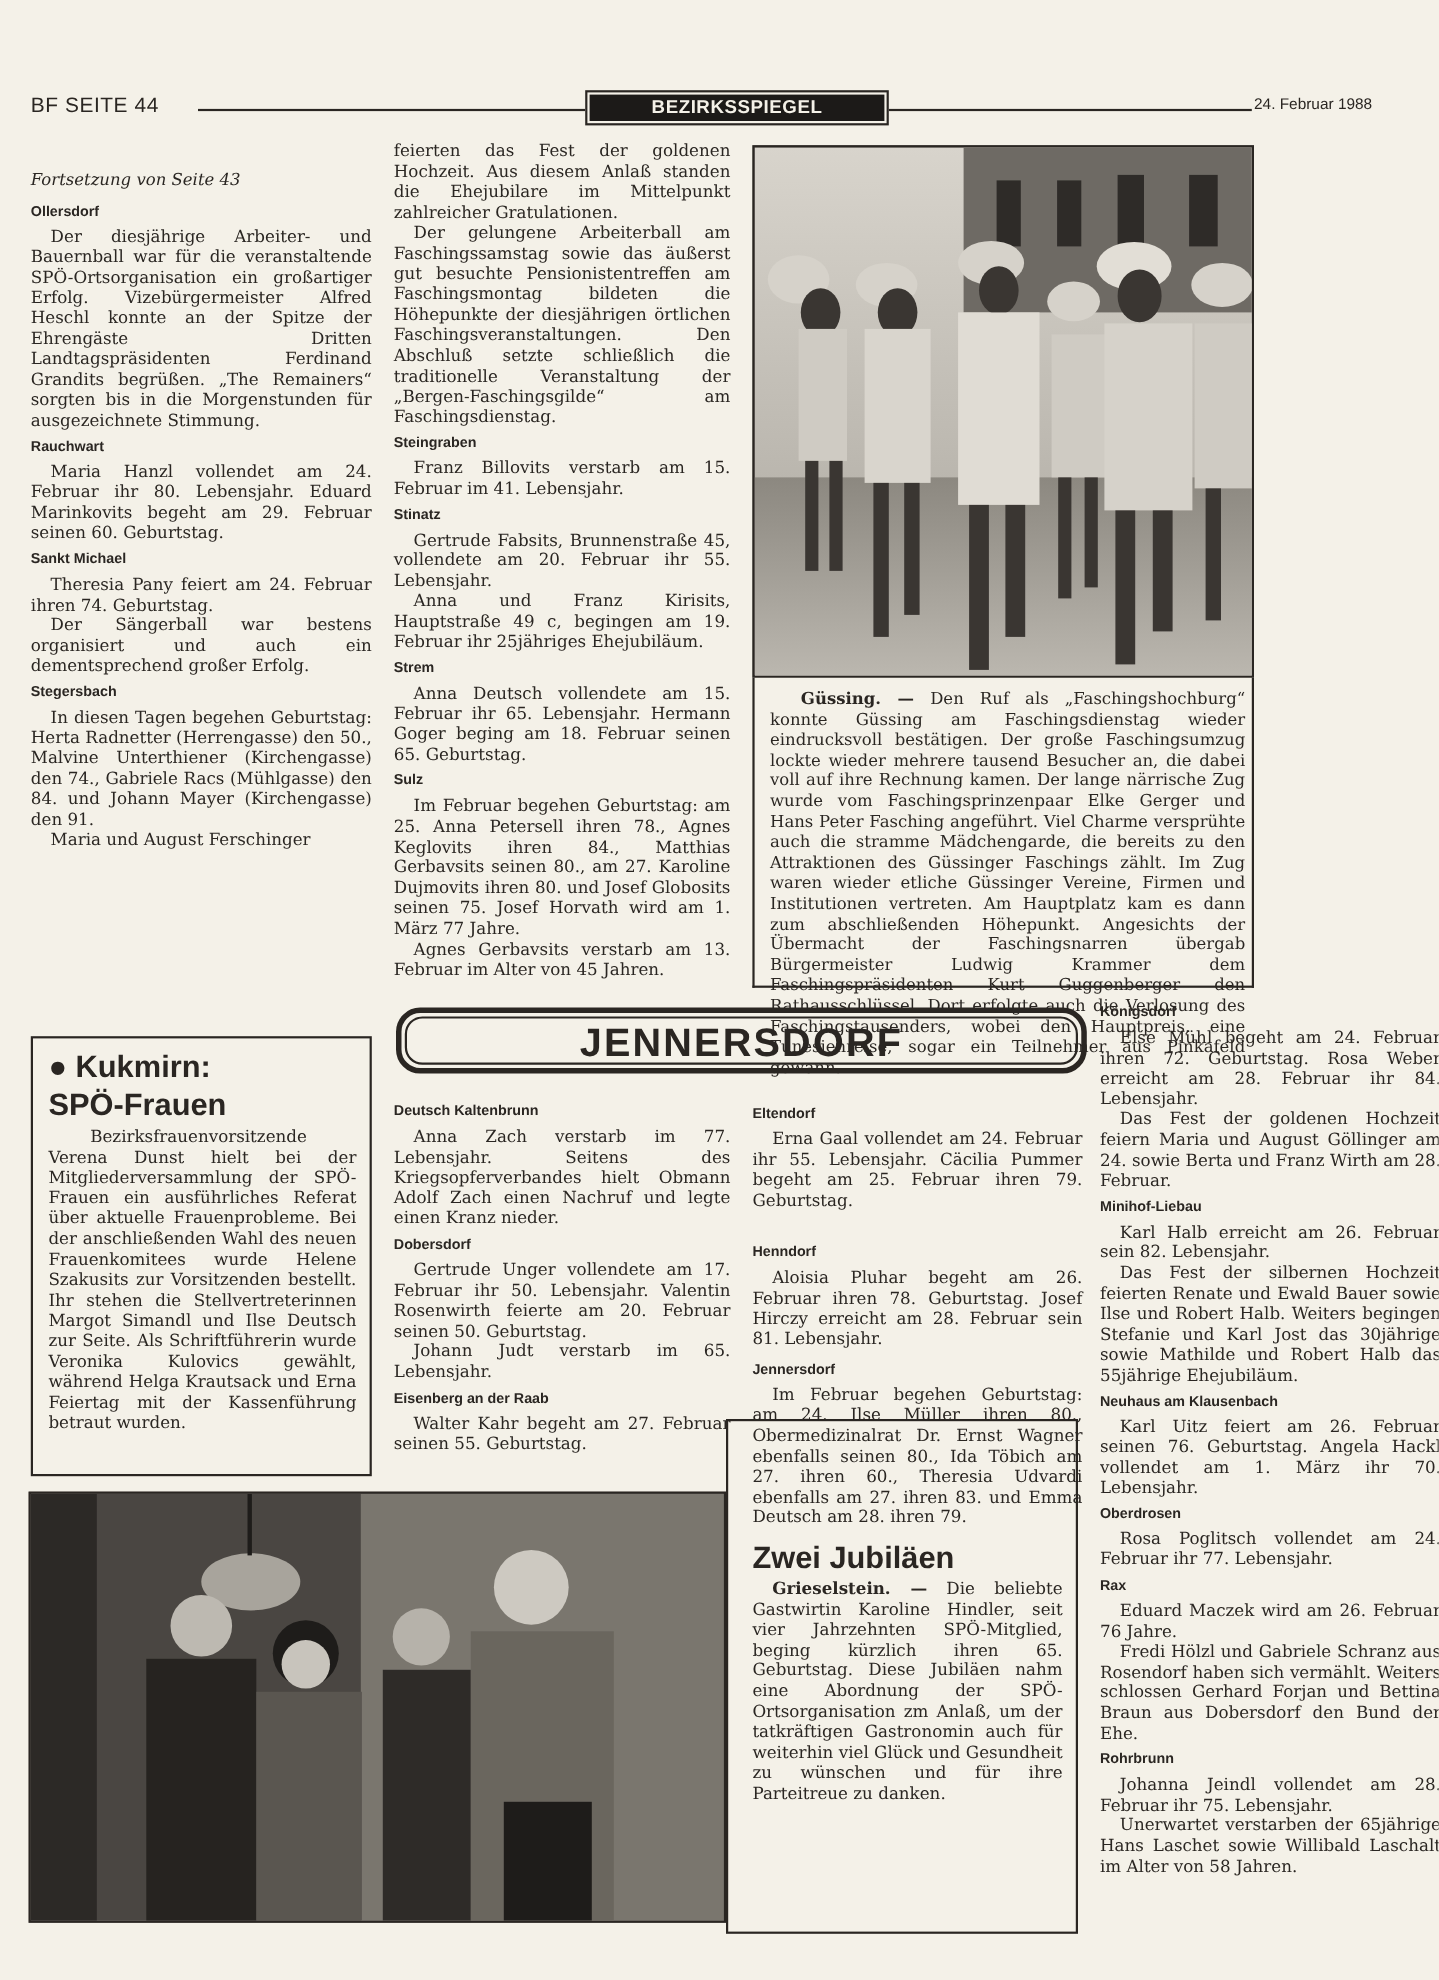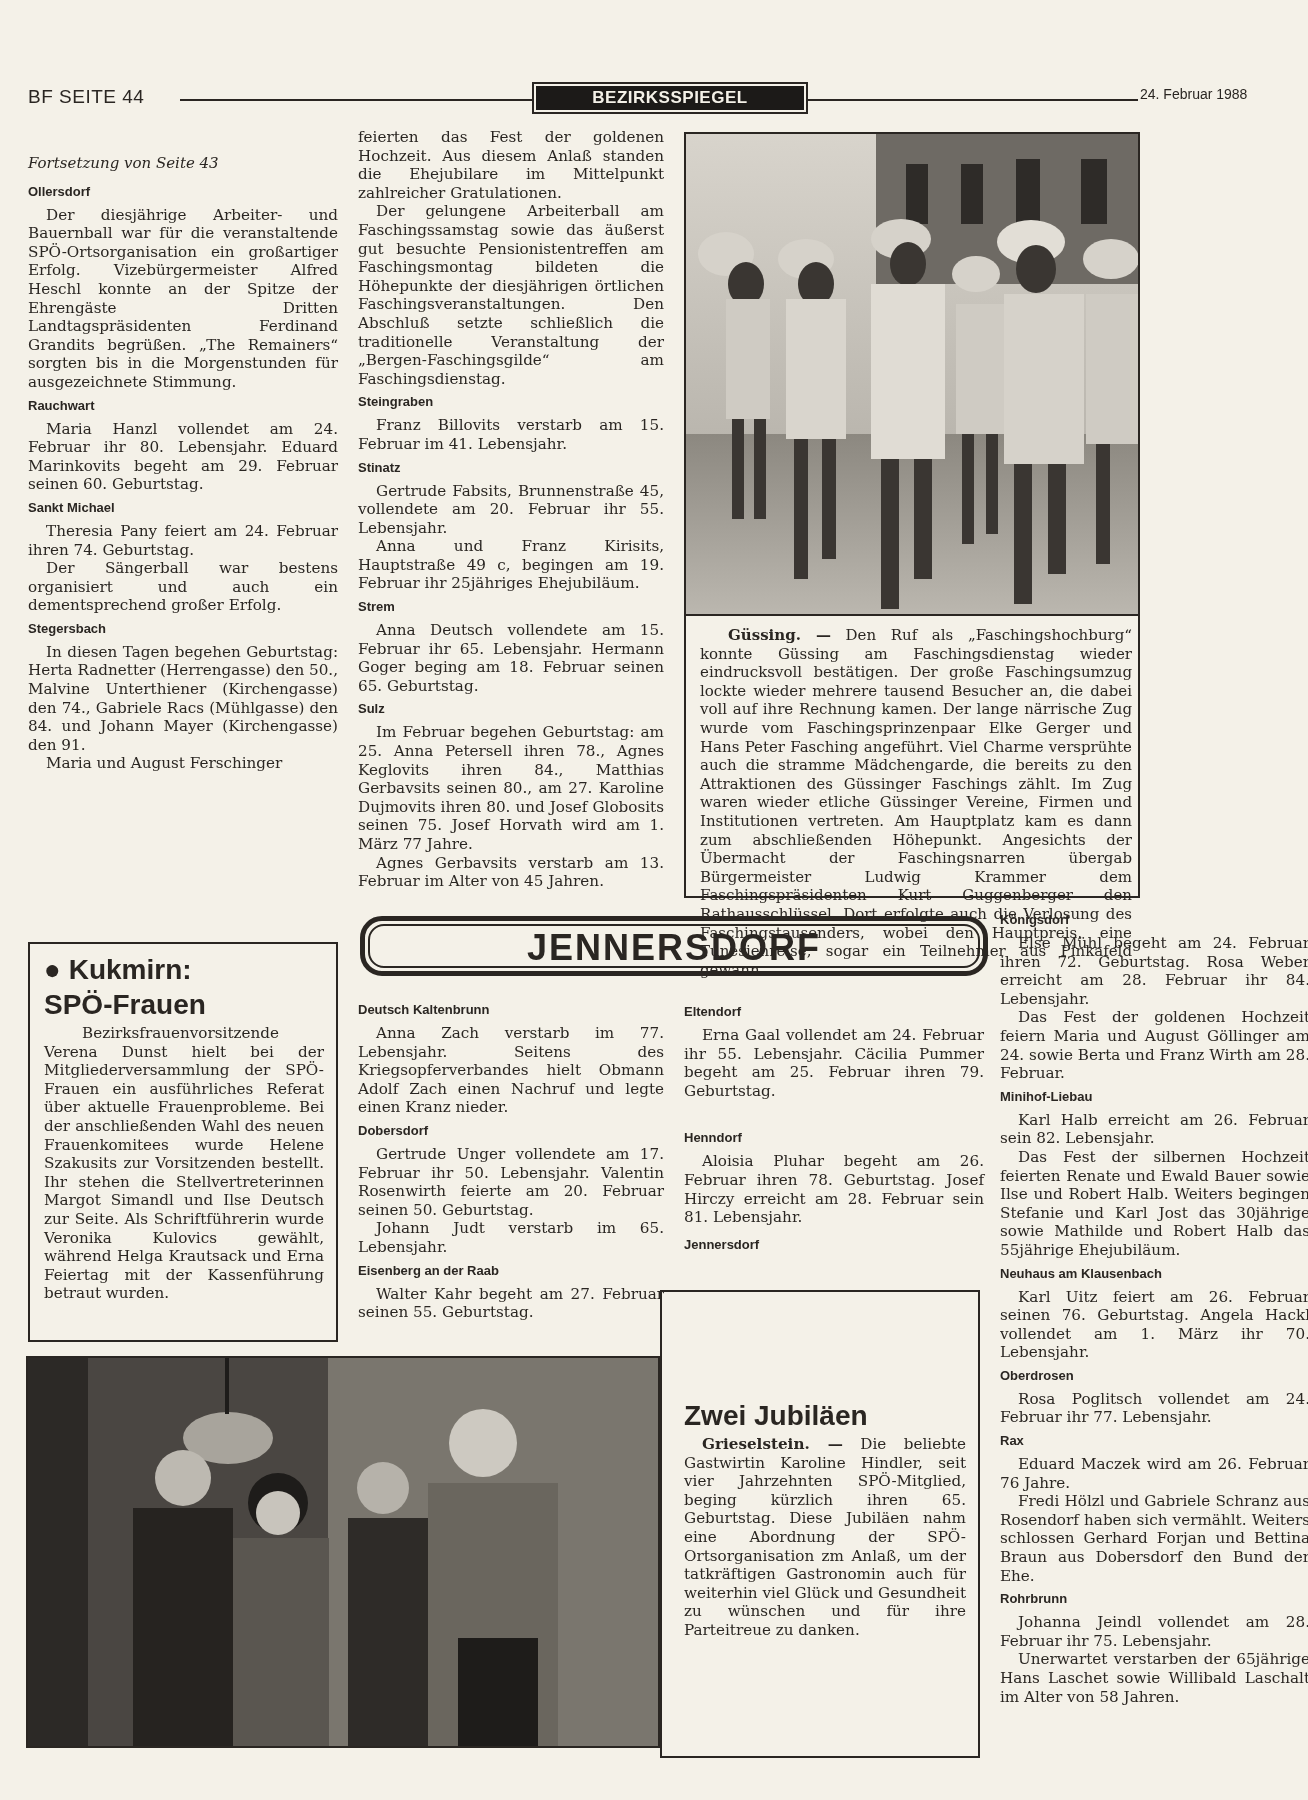--- a/index.html
+++ b/index.html
@@ -168,20 +168,21 @@
   </div>
   <div style="height:14px"></div>
   <div style="height:10px"></div>
   <div>
     <h3>Henndorf</h3>
     <p>Aloisia Pluhar begeht am 26. Februar ihren 78. Geburtstag. Josef Hirczy erreicht am 28. Februar sein 81. Lebensjahr.</p>
   </div>
   <div style="height:4px"></div>
   <div>
     <h3>Jennersdorf</h3>
+    <p>Im Februar begehen Geburtstag: am 24. Ilse Müller ihren 80., Obermedizinalrat Dr. Ernst Wagner ebenfalls seinen 80., Ida Töbich am 27. ihren 60., Theresia Udvardi ebenfalls am 27. ihren 83. und Emma Deutsch am 28. ihren 79.</p>
   </div>
 </div>
 
 <div class="abs" style="left:1000px;top:906px;width:308px;height:894px;overflow:hidden;">
   <div class="col" style="width:310px;">
     <div>
       <h3>Königsdorf</h3>
       <p>Else Mühl begeht am 24. Februar ihren 72. Geburtstag. Rosa Weber erreicht am 28. Februar ihr 84. Lebensjahr.</p>
       <p>Das Fest der goldenen Hochzeit feiern Maria und August Göllinger am 24. sowie Berta und Franz Wirth am 28. Februar.</p>
     </div>

